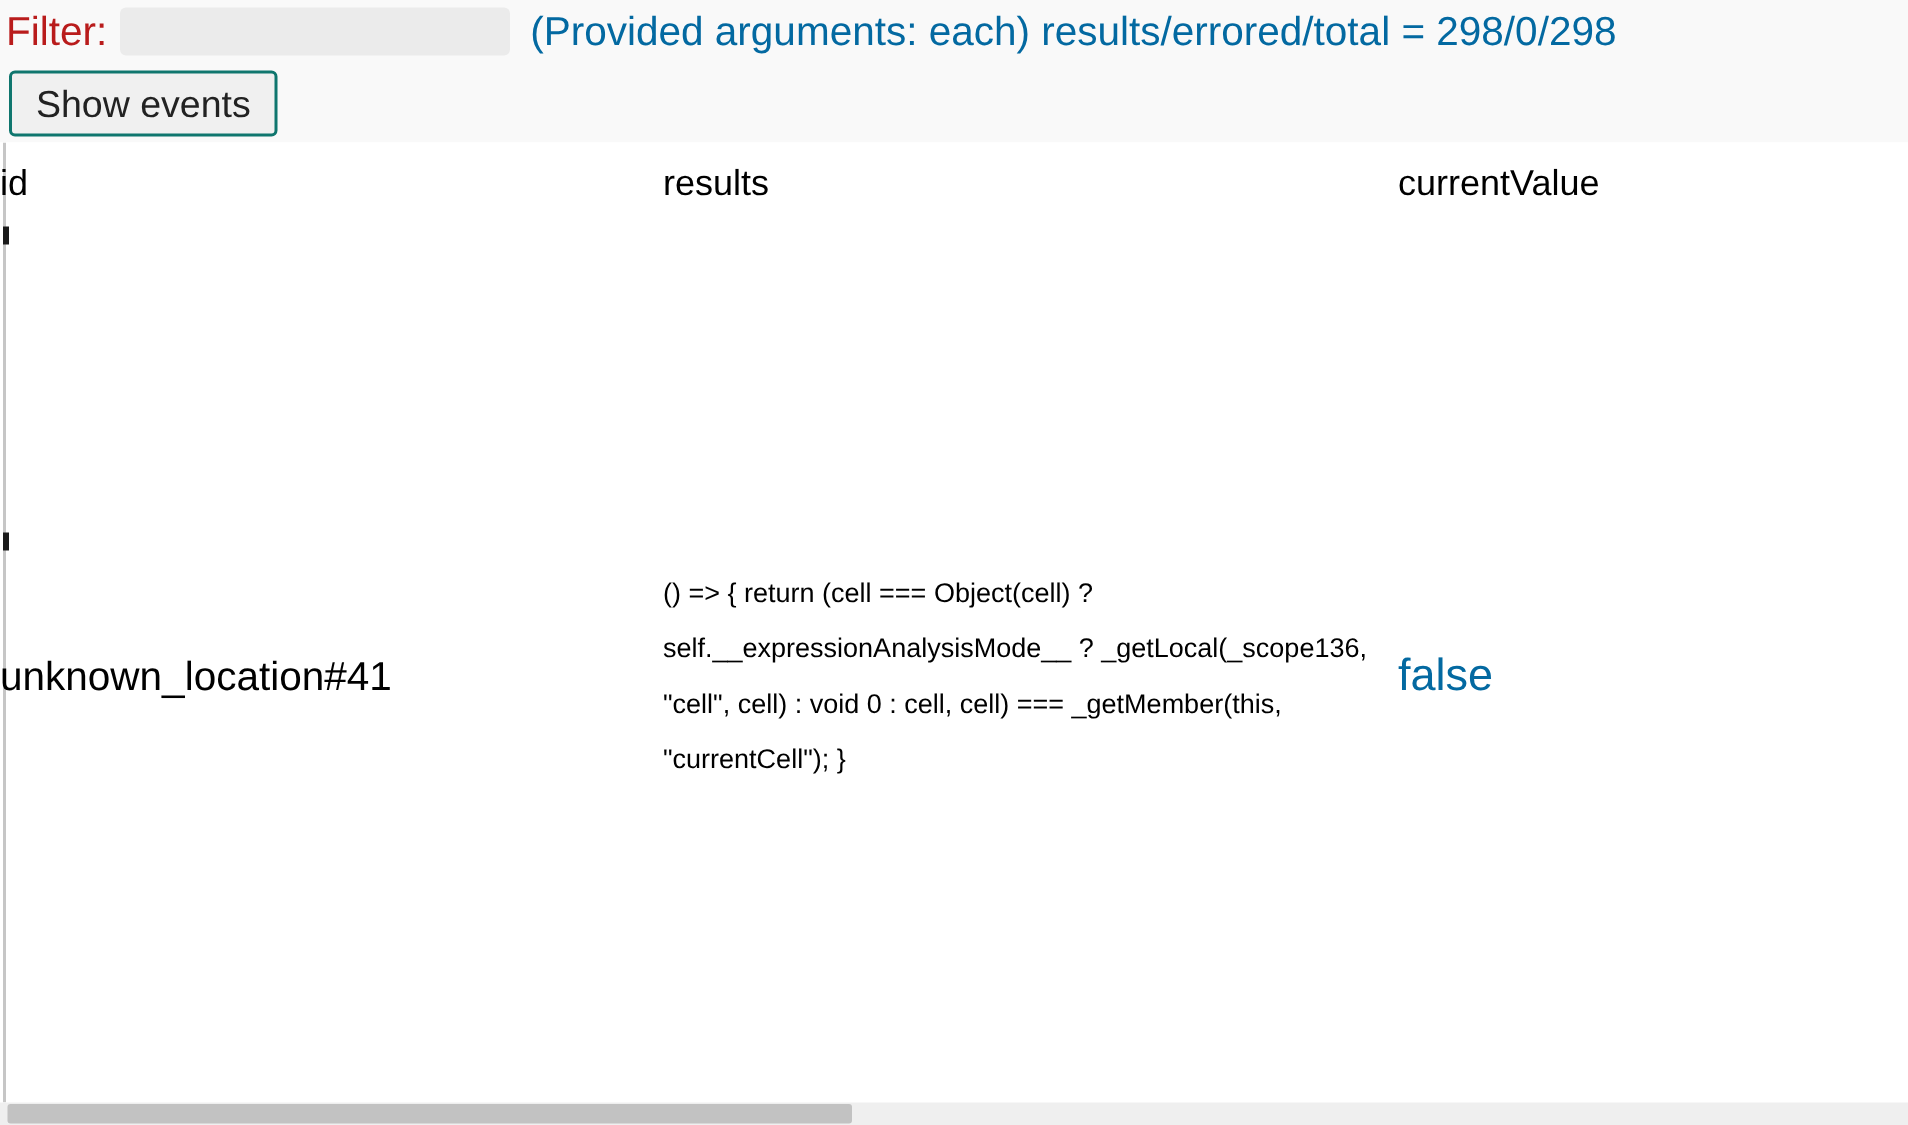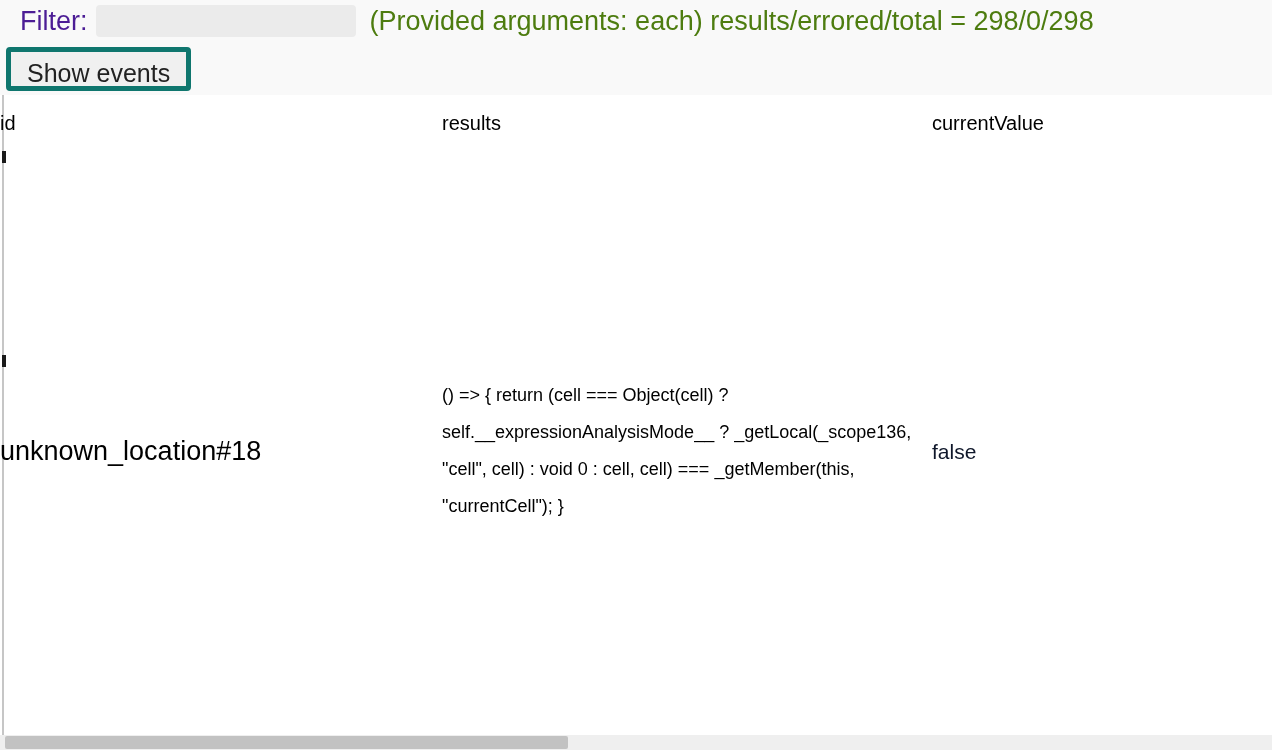--- a/index.html
+++ b/index.html
@@ -32,52 +32,52 @@
     left: 0;
     top: 0;
     height: 42px;
     display: flex;
     align-items: center;
     white-space: nowrap;
   }
   .filter-label {
     font-size: 27px;
     line-height: 30px;
-    color: #4c1d95;
-    margin-left: 20px;
+    color: #b91c1c;
+    margin-left: 4px;
     margin-right: 8px;
   }
   .filter-input {
     width: 260px;
     height: 32px;
     background: #ebebeb;
     border: none;
     border-radius: 4px;
     outline: none;
     font-family: "Liberation Sans", sans-serif;
     font-size: 18px;
     color: #000;
     padding: 0 8px;
     box-sizing: border-box;
   }
   .status-text {
     font-size: 27px;
     line-height: 30px;
-    color: #4d7c0f;
+    color: #0369a1;
     margin-left: 14px;
     white-space: nowrap;
   }
   .show-events-btn {
     position: absolute;
     left: 6px;
     top: 47px;
     height: 44px;
     padding: 0 16px;
     background: #f0f0f0;
-    border: 5px solid #0f766e;
+    border: 2px solid #0f766e;
     border-radius: 4px;
     font-family: "Liberation Sans", sans-serif;
     font-size: 25px;
     line-height: 42px;
     color: #222222;
     cursor: pointer;
     box-sizing: border-box;
   }
 
   
@@ -129,40 +129,40 @@
     text-align: left;
     padding: 0;
     border: none;
     font-weight: normal;
   }
   th.col-id,   td.col-id   { width: 442px; padding-left: 6px; }
   th.col-fn,   td.col-fn   { width: 490px; }
   th.col-val,  td.col-val  { width: 340px; padding-left: 26px; }
 
   table.grid th {
-    font-size: 20px;
+    font-size: 24px;
     line-height: 34px;
     height: 56px;
     color: #000;
   }
   table.grid td {
     font-size: 27px;
     line-height: 37px;
     color: #000;
   }
   .code {
     white-space: pre-wrap;
     word-break: normal;
     font-family: "Liberation Sans", sans-serif;
     font-size: 18px;
     line-height: 37px;
   }
   .value-false {
-    color: #0f172a;
-    font-size: 21px;
+    color: #0369a1;
+    font-size: 30px;
     line-height: 37px;
   }
 
   
   .hscroll-track {
     position: absolute;
     left: 0;
     top: 735px;
     width: 1272px;
     height: 15px;
@@ -205,21 +205,21 @@
     <thead>
       <tr>
         <th class="col-id">id</th>
         <th class="col-fn">results</th>
         <th class="col-val">currentValue</th>
       </tr>
     </thead>
     <tbody>
 
       <tr style="height:600px;">
-        <td class="col-id">unknown_location#18</td>
+        <td class="col-id">unknown_location#41</td>
         <td class="col-fn">
           <div class="code">() =&gt; { return (cell === Object(cell) ? self.__expressionAnalysisMode__ ? _getLocal(_scope136, "cell", cell) : void 0 : cell, cell) === _getMember(this, "currentCell"); }</div>
         </td>
         <td class="col-val">
           <span class="value-false">false</span>
         </td>
       </tr>
 
     </tbody>
   </table>

